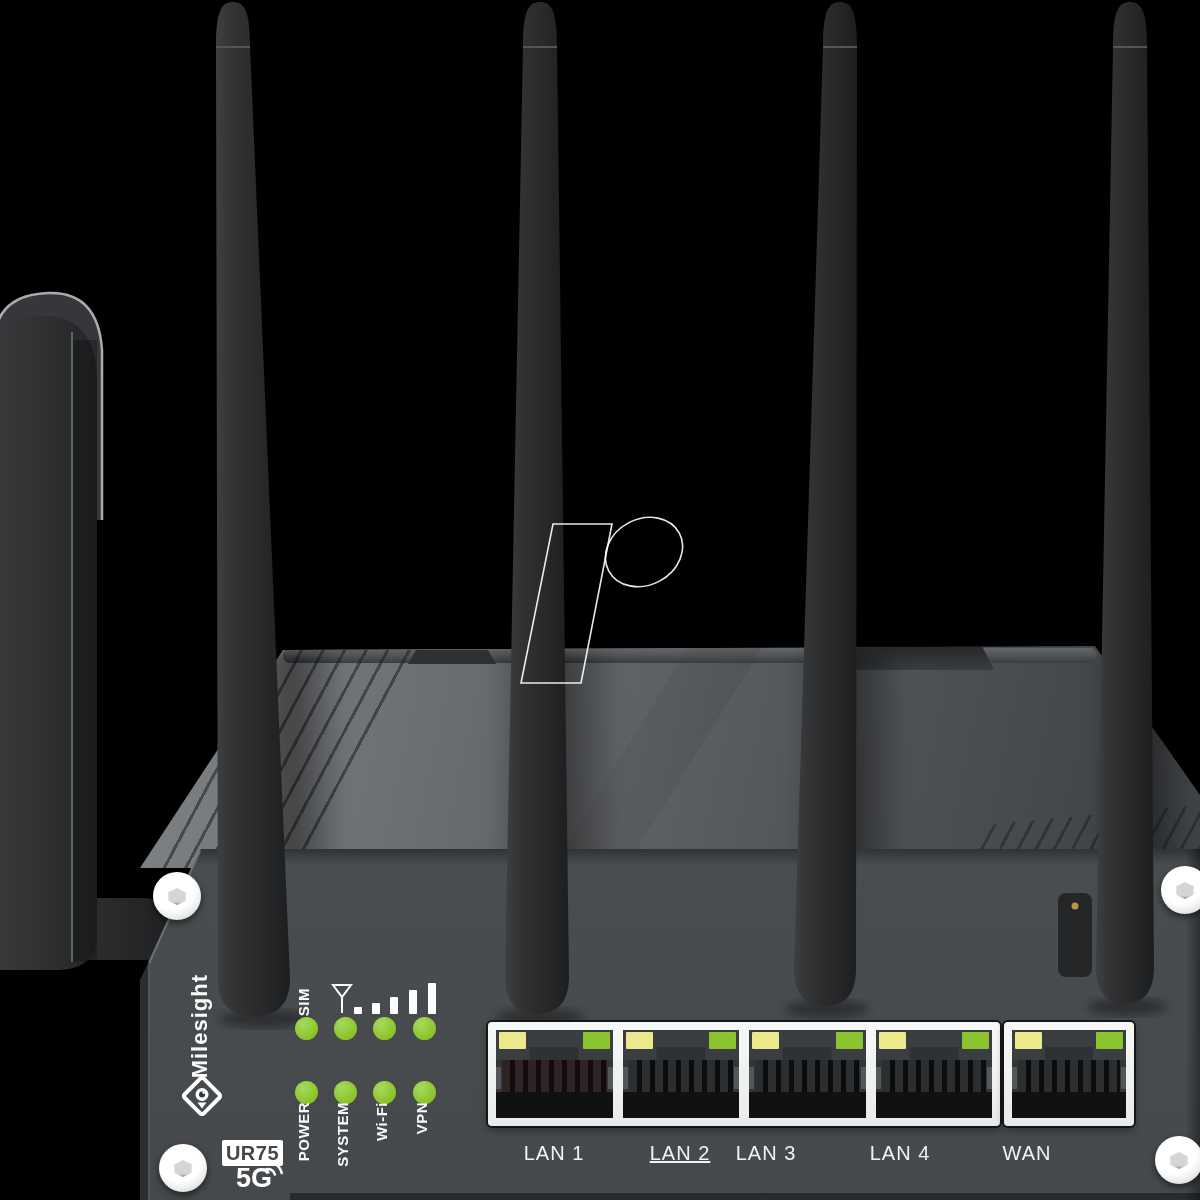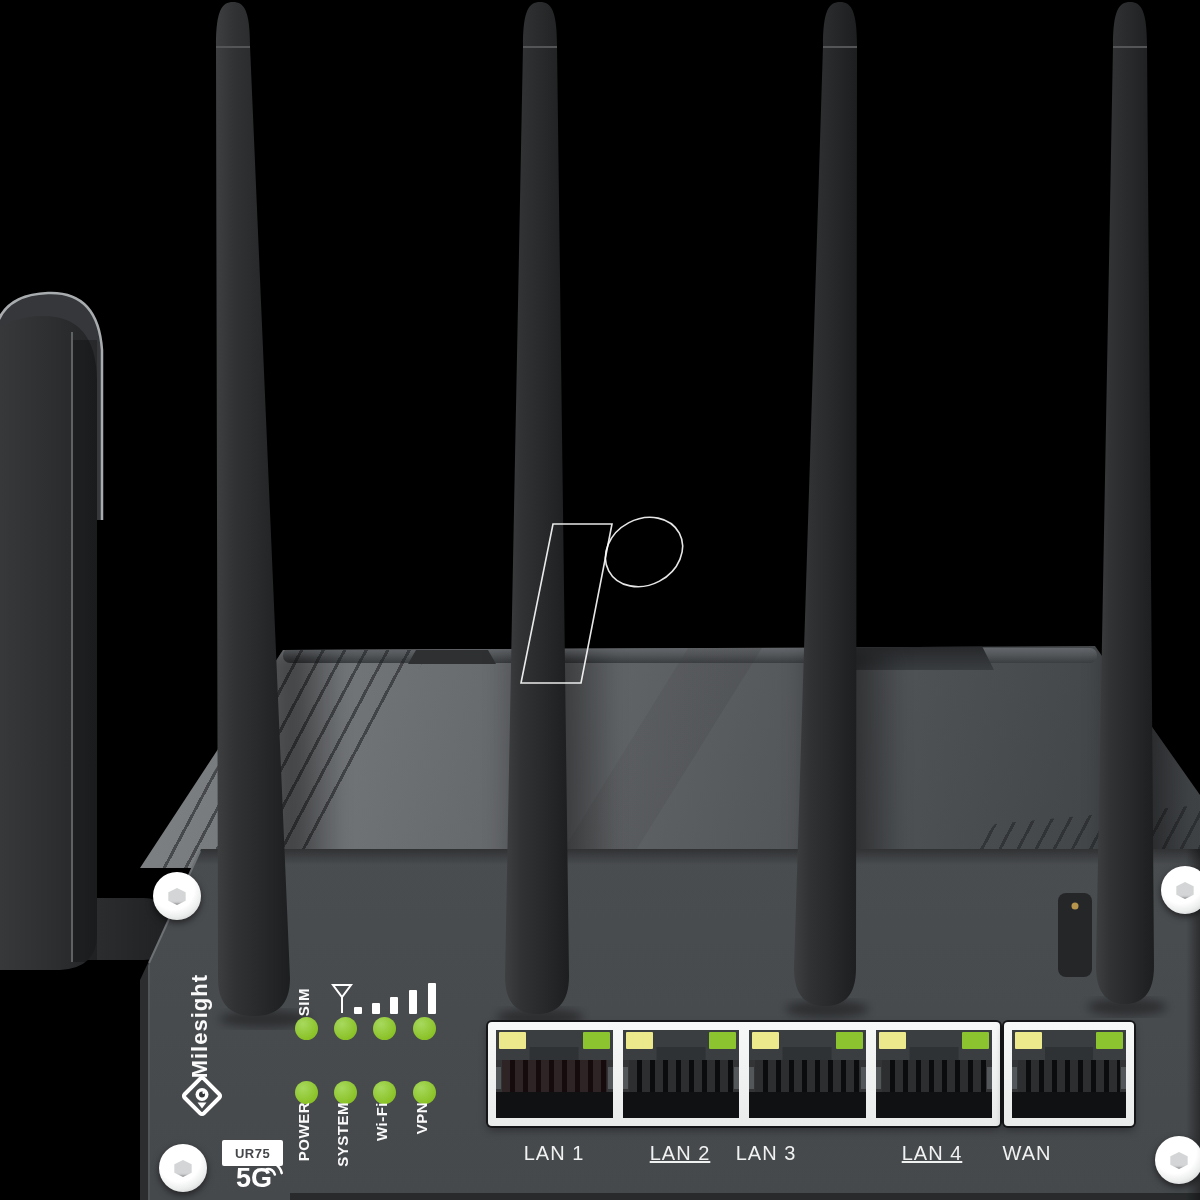--- a/index.html
+++ b/index.html
@@ -55,21 +55,21 @@
   .brand{left:187px;bottom:122px;font-size:22px;font-weight:600;letter-spacing:1px;}
   .led-label{font-size:15px;font-weight:700;letter-spacing:.5px;}
 
   
   .led{position:absolute;width:23px;height:23px;border-radius:50%;z-index:5;
     background:radial-gradient(circle at 35% 30%,#a7d95e,#8ac226 72%);}
 
   
   .badge{position:absolute;left:222px;top:1140px;width:61px;height:26px;background:#fff;
     border-radius:2px;display:flex;align-items:center;justify-content:center;z-index:5;
-    font-size:13px;font-weight:700;color:#44474a;letter-spacing:.5px;}
+    font-size:20px;font-weight:700;color:#44474a;letter-spacing:.5px;}
   .fiveg{position:absolute;left:236px;top:1163px;font-size:27px;font-weight:700;color:#fff;z-index:5;}
 
   
   .port-frame{position:absolute;top:1022px;height:104px;background:linear-gradient(#f7f8f8,#e9eaea);
     border-radius:4px;box-shadow:0 0 0 2px rgba(14,15,16,.85),0 4px 9px rgba(0,0,0,.4);
     display:flex;gap:10px;padding:8px;box-sizing:border-box;z-index:5;}
   .lan-frame{left:488px;width:512px;}
   .wan-frame{left:1004px;width:130px;}
   .port{position:relative;flex:1;background:#323436;overflow:hidden;}
   .port .ptop{position:absolute;left:0;right:0;top:0;height:30px;background:#3b3e41;}
@@ -269,21 +269,21 @@
       <div class="pled g" style="background:#8cc42f"></div>
       <div class="pins"></div>
       <div class="pbot"></div>
       <div class="latch l"></div>
         <div class="latch r"></div>
     </div>
   </div>
   <div class="port-label" style="left:494px;text-align:center;">LAN 1</div>
   <div class="port-label" style="left:620px;text-decoration:underline;">LAN 2</div>
   <div class="port-label" style="left:706px;">LAN 3</div>
-  <div class="port-label" style="left:872px;text-decoration:underline;">LAN 4</div>
+  <div class="port-label" style="left:840px;">LAN 4</div>
   <div class="port-label" style="left:967px;">WAN</div>
 
   <div class="bottom-shade"></div>
 
   <svg class="layer" style="z-index:6" width="1200" height="1200" viewBox="0 0 1200 1200">
     <g stroke="rgba(255,255,255,.9)" stroke-width="1.6" fill="none">
       <path d="M553 524 L612 524 L581 683 L521 683 Z"></path>
       <ellipse cx="644" cy="552" rx="40" ry="33" transform="rotate(-28 644 552)"></ellipse>
     </g>
   </svg>

